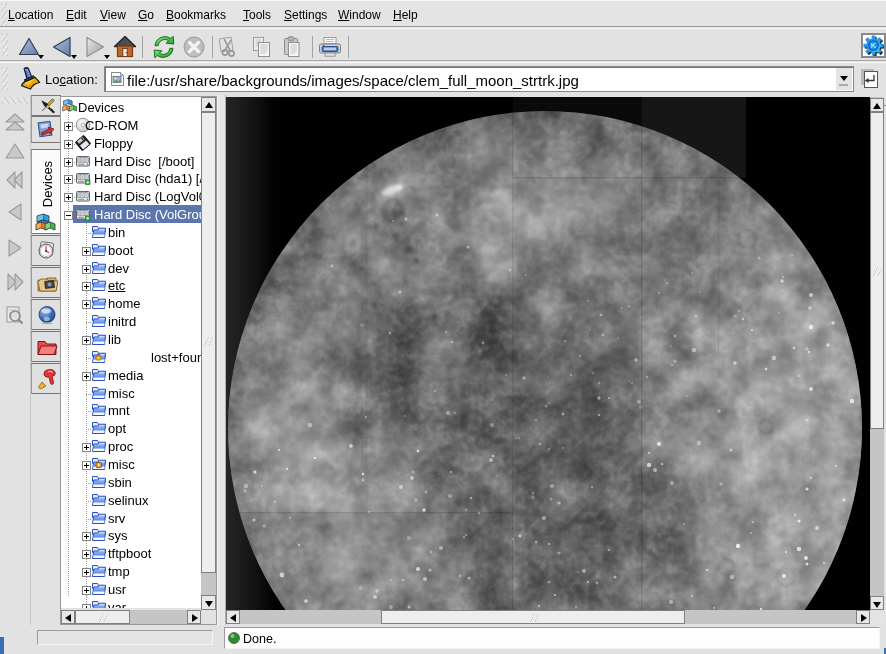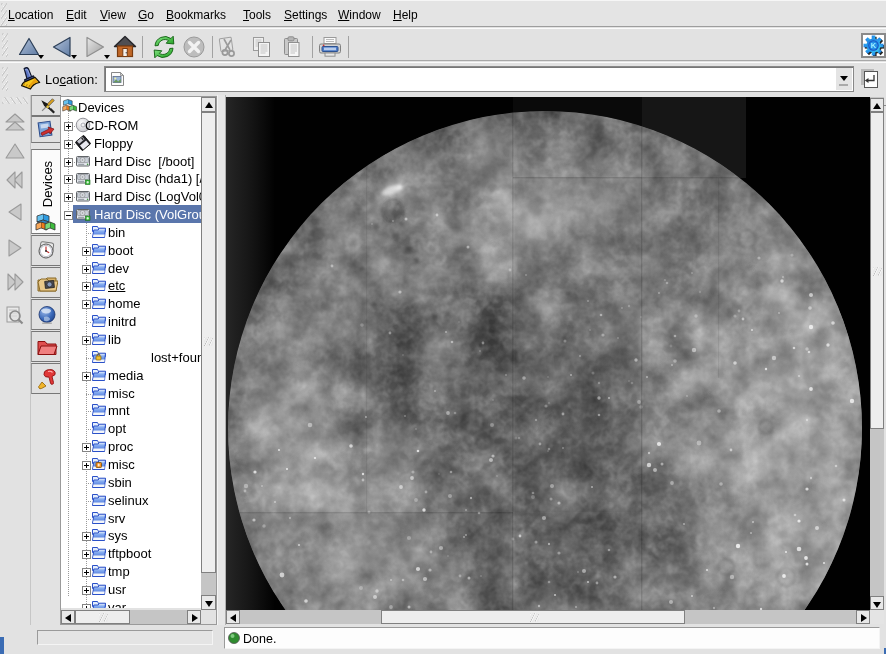--- a/index.html
+++ b/index.html
@@ -190,20 +190,21 @@
 <span style="position:absolute;left:45px;top:9px;font-size:13px;">Lo<u>c</u>ation:</span>
 <div id="combo"></div>
 <div style="position:absolute;left:109px;top:8px;width:16px;height:16px;">
 <svg width="16" height="16">
 <path d="M2.5,1.5 h9 l3,3 v10 h-12 z" fill="#fcfcfc" stroke="#888"></path>
 <path d="M11.5,1.5 l3,3 h-3 z" fill="#d5d5d5" stroke="#888" stroke-width="0.8"></path>
 <rect x="4" y="5.5" width="8" height="6" fill="#9db6d8" stroke="#5a6a88" stroke-width="0.8"></rect>
 <circle cx="6.3" cy="7.5" r="1" fill="#f4f4a0"></circle>
 <path d="M4.2,11.2 l3,-2.6 2,1.8 2.6,-2.4 v3.2 z" fill="#6a9a5a"></path>
 </svg></div>
+<span id="combotext">file:/usr/share/backgrounds/images/space/clem_full_moon_strtrk.jpg</span>
 <div id="combodrop">
       <div class="ddarr" style="left:4px;top:8px;border-left-width:4px;border-right-width:4px;border-top-width:5px;"></div>
       <div style="position:absolute;left:3px;top:16px;width:9px;height:2px;background:#aaa;"></div>
     </div>
 <div style="position:absolute;left:860px;top:4px;width:20px;height:24px;">
 <svg width="20" height="24">
 <rect x="1" y="2" width="13" height="16" fill="#b9b9b9"></rect>
 <rect x="4.5" y="4.5" width="13" height="16" fill="#fdfdfd" stroke="#555"></rect>
 <path d="M14,8 v5.5 h-6" stroke="#333" stroke-width="1.3" fill="none"></path>
 <path d="M8.5,11 L8.5,16 L4.8,13.5 Z" fill="#333"></path>

